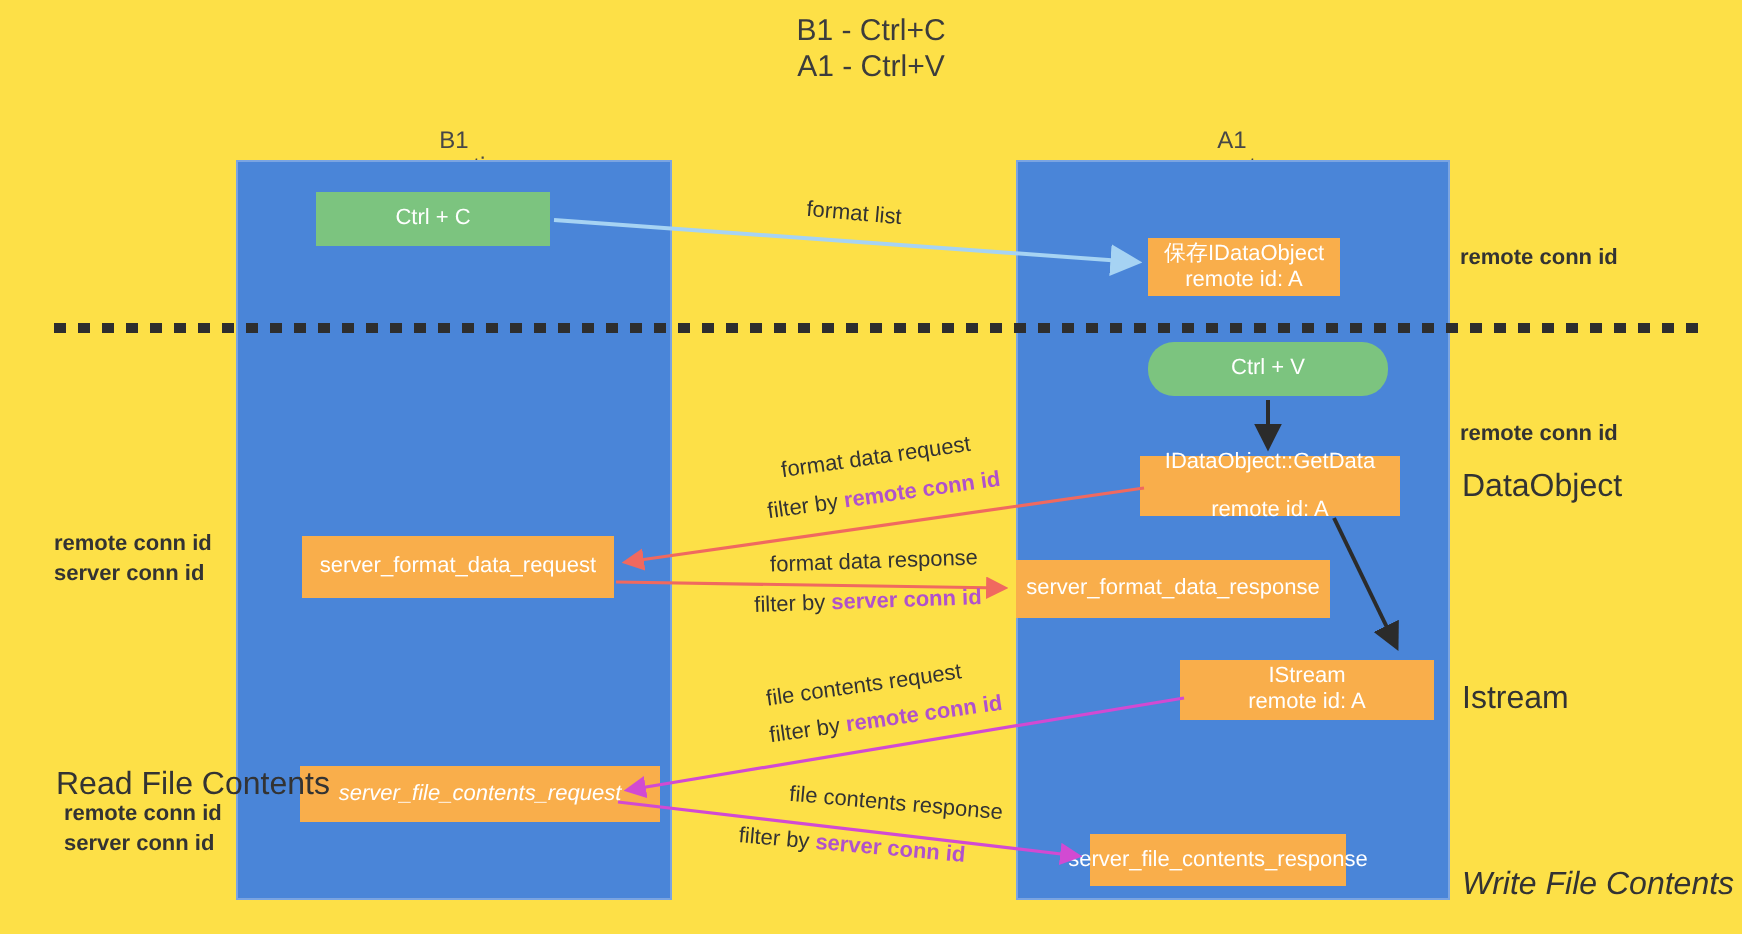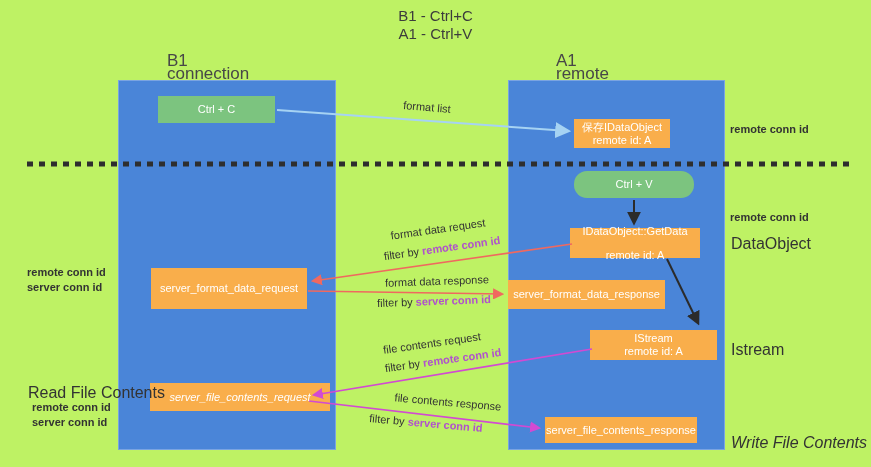--- a/index.html
+++ b/index.html
@@ -3,36 +3,36 @@
 <meta charset="utf-8">
 <style>
   html,body{margin:0;padding:0;}
   body{
     font-family:"Liberation Sans","DejaVu Sans",sans-serif;
     background:#eef0f2;
   }
   .canvas{
     position:relative;
     width:871px;height:467px;
-    background:#bef264;
+    background:#fde047;
     overflow:hidden;
   }
   .title{
     position:absolute;left:0;top:7px;width:871px;
     text-align:center;color:#3c3c3c;font-size:15px;line-height:18px;
   }
   .lane{
     position:absolute;top:80px;height:370px;
     background:#4a85d8;border:1px solid #7aa4e2;box-sizing:border-box;
   }
   .lane-left{left:118px;width:218px;}
   .lane-right{left:508px;width:217px;}
   .lane-header{
-    position:absolute;top:54px;width:120px;
-    color:#474747;font-size:17px;line-height:13px;
+    position:absolute;top:64px;width:120px;
+    text-align:center;color:#474747;font-size:12px;line-height:13px;
   }
   .node{
     position:absolute;box-sizing:border-box;
     display:flex;flex-direction:column;align-items:center;justify-content:center;
     color:#ffffff;font-size:11px;line-height:13px;text-align:center;
     white-space:nowrap;z-index:2;
   }
   .node-green{background:#7cc47f;}
   .node-orange{background:#f9ae4b;}
   .svg-overlay{
@@ -85,38 +85,38 @@
 
   <div class="node node-green" style="left:574px;top:171px;width:120px;height:27px;border-radius:13px;">
     <span>Ctrl + V</span>
   </div>
 
   <div class="node node-orange" style="left:570px;top:228px;width:130px;height:30px;gap:11px;">
     <span>IDataObject::GetData</span>
     <span>remote id: A</span>
   </div>
 
-  <div class="node node-orange" style="left:151px;top:268px;width:156px;height:41px;">
+  <div class="node node-orange" style="left:151px;top:268px;width:156px;height:31px;">
     <span>server_format_data_request</span>
   </div>
 
   <div class="node node-orange" style="left:508px;top:280px;width:157px;height:29px;">
     <span>server_format_data_response</span>
   </div>
 
   <div class="node node-orange" style="left:590px;top:330px;width:127px;height:30px;">
     <span>IStream</span>
     <span>remote id: A</span>
   </div>
 
   <div class="node node-orange" style="left:150px;top:383px;width:180px;height:28px;font-style:italic;">
     <span>server_file_contents_request</span>
   </div>
 
-  <div class="node node-orange" style="left:545px;top:417px;width:152px;height:26px;">
+  <div class="node node-orange" style="left:545px;top:417px;width:128px;height:26px;">
     <span>server_file_contents_response</span>
   </div>
 
   <svg class="svg-overlay" width="871" height="467" viewBox="0 0 871 467">
     <defs>
       <marker id="mBlue" viewBox="0 0 10 10" refX="8" refY="5" markerWidth="8" markerHeight="8" orient="auto">
         <path d="M0,0 L10,5 L0,10 z" fill="#a6d3f3"></path>
       </marker>
       <marker id="mBlack" viewBox="0 0 10 10" refX="8" refY="5" markerWidth="7" markerHeight="7" orient="auto">
         <path d="M0,0 L10,5 L0,10 z" fill="#2b2b2b"></path>

